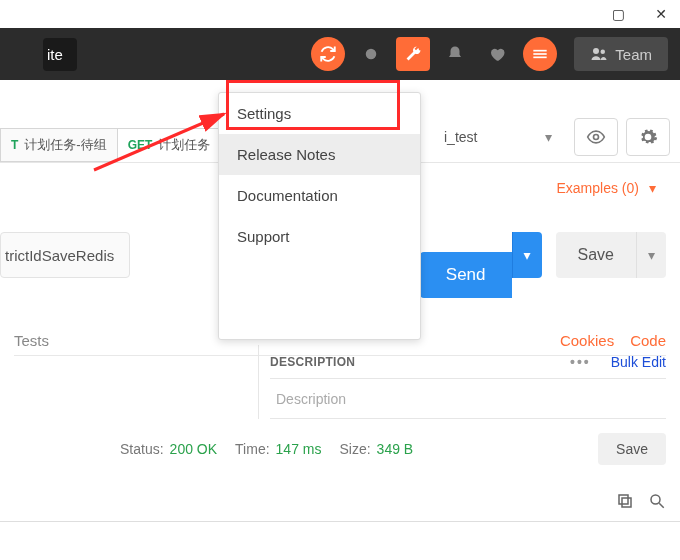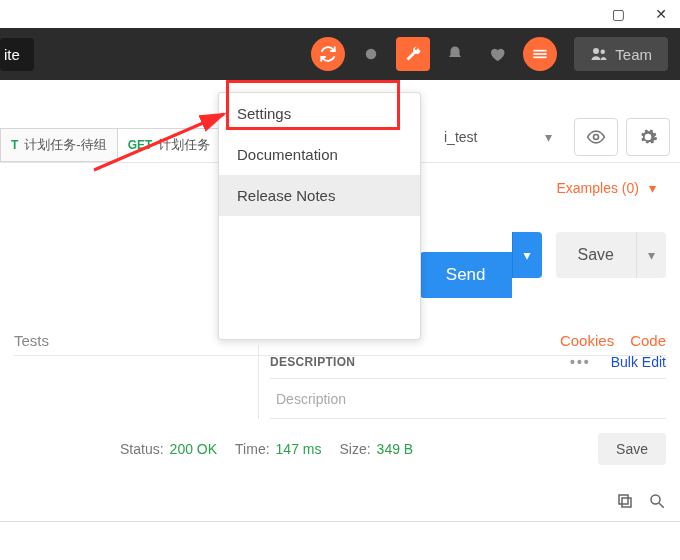--- a/index.html
+++ b/index.html
@@ -1,21 +1,21 @@
 <!DOCTYPE html>
 <html><head>
 <meta charset="utf-8">
 <style>
   * { box-sizing: border-box; font-family: Arial, Helvetica, sans-serif; }
   body { margin:0; width:680px; height:560px; background:#fff; position:relative; overflow:hidden; font-size:14px; color:#333; }
   .window-controls { position:absolute; top:0; right:0; height:28px; width:100%; background:#fff; }
   .window-controls .win-btn { position:absolute; top:6px; font-size:14px; color:#333; }
   .maxbtn { right:55px; } .closebtn { right:13px; }
 
-  .topbar { position:absolute; top:28px; left:0; right:0; height:52px; background:#2c2c2c; display:flex; align-items:center; }
+  .topbar { position:absolute; top:28px; left:0; right:0; height:52px; background:#2c2c2c; display:flex; align-items:center;padding-left:43px; }
   .invite-btn { background:#1a1a1a; color:#fff; padding:8px 14px 8px 4px; border-radius:4px; margin-left:0; font-size:15px; }
   .tb-spacer { flex:1; }
   .circle { width:34px; height:34px; border-radius:50%; display:flex; align-items:center; justify-content:center; margin:0 5px; }
   .sync-circle { background:#ff6c37; }
   .icon-btn { width:34px; height:34px; display:flex; align-items:center; justify-content:center; color:#888; margin:0 4px; }
   .wrench-active { background:#ff6c37; color:#fff; border-radius:4px; }
   .user-circle { background:#ff6c37; }
   .team-btn { background:#4a4a4a; color:#ccc; border-radius:4px; padding:8px 16px; margin:0 12px; display:flex; align-items:center; font-size:15px; }
   .team-btn svg { margin-right:7px; }
 
@@ -160,20 +160,23 @@
     <span class="close">✕</span>
   </div>
 </div>
 
 <div class="examples-row">
   <span>Examples (0)</span>
   <span class="caret">▾</span>
 </div>
 
 <div class="req-row">
+  <div class="url-box">
+    <span>trictIdSaveRedis</span>
+  </div>
   <div class="spacer"></div>
   <div class="send-btn">Send</div>
   <div class="send-caret">▾</div>
   <div class="save-btn">Save</div>
   <div class="save-caret">▾</div>
 </div>
 
 <div class="subtabs">
   <span>Tests</span>
   <span class="cookies-link">Cookies</span>
@@ -213,22 +216,23 @@
     <svg width="18" height="18" viewBox="0 0 24 24" fill="none" stroke="#666" stroke-width="2">
         <circle cx="10" cy="10" r="6"></circle>
         <line x1="15" y1="15" x2="21" y2="21"></line>
       </svg>
   </span>
 </div>
 <div class="footer-divider"></div>
 
 <div class="settings-menu">
   <div class="mi">Settings</div>
+  <div class="mi highlight">Release Notes</div>
   <div class="mi">Documentation</div>
-  <div class="mi highlight">Release Notes</div>
+  <div class="mi">Support</div>
 </div>
 
 <div class="red-box"></div>
 <svg class="red-arrow" width="150" height="70">
   <defs>
       <marker id="ah" markerWidth="10" markerHeight="10" refX="8" refY="3" orient="auto">
         <path d="M0,0 L0,6 L9,3 z" fill="#ff2a2a"></path>
       </marker>
     </defs>
   <line x1="4" y1="62" x2="134" y2="6" stroke="#ff2a2a" stroke-width="3" marker-end="url(#ah)"></line>

